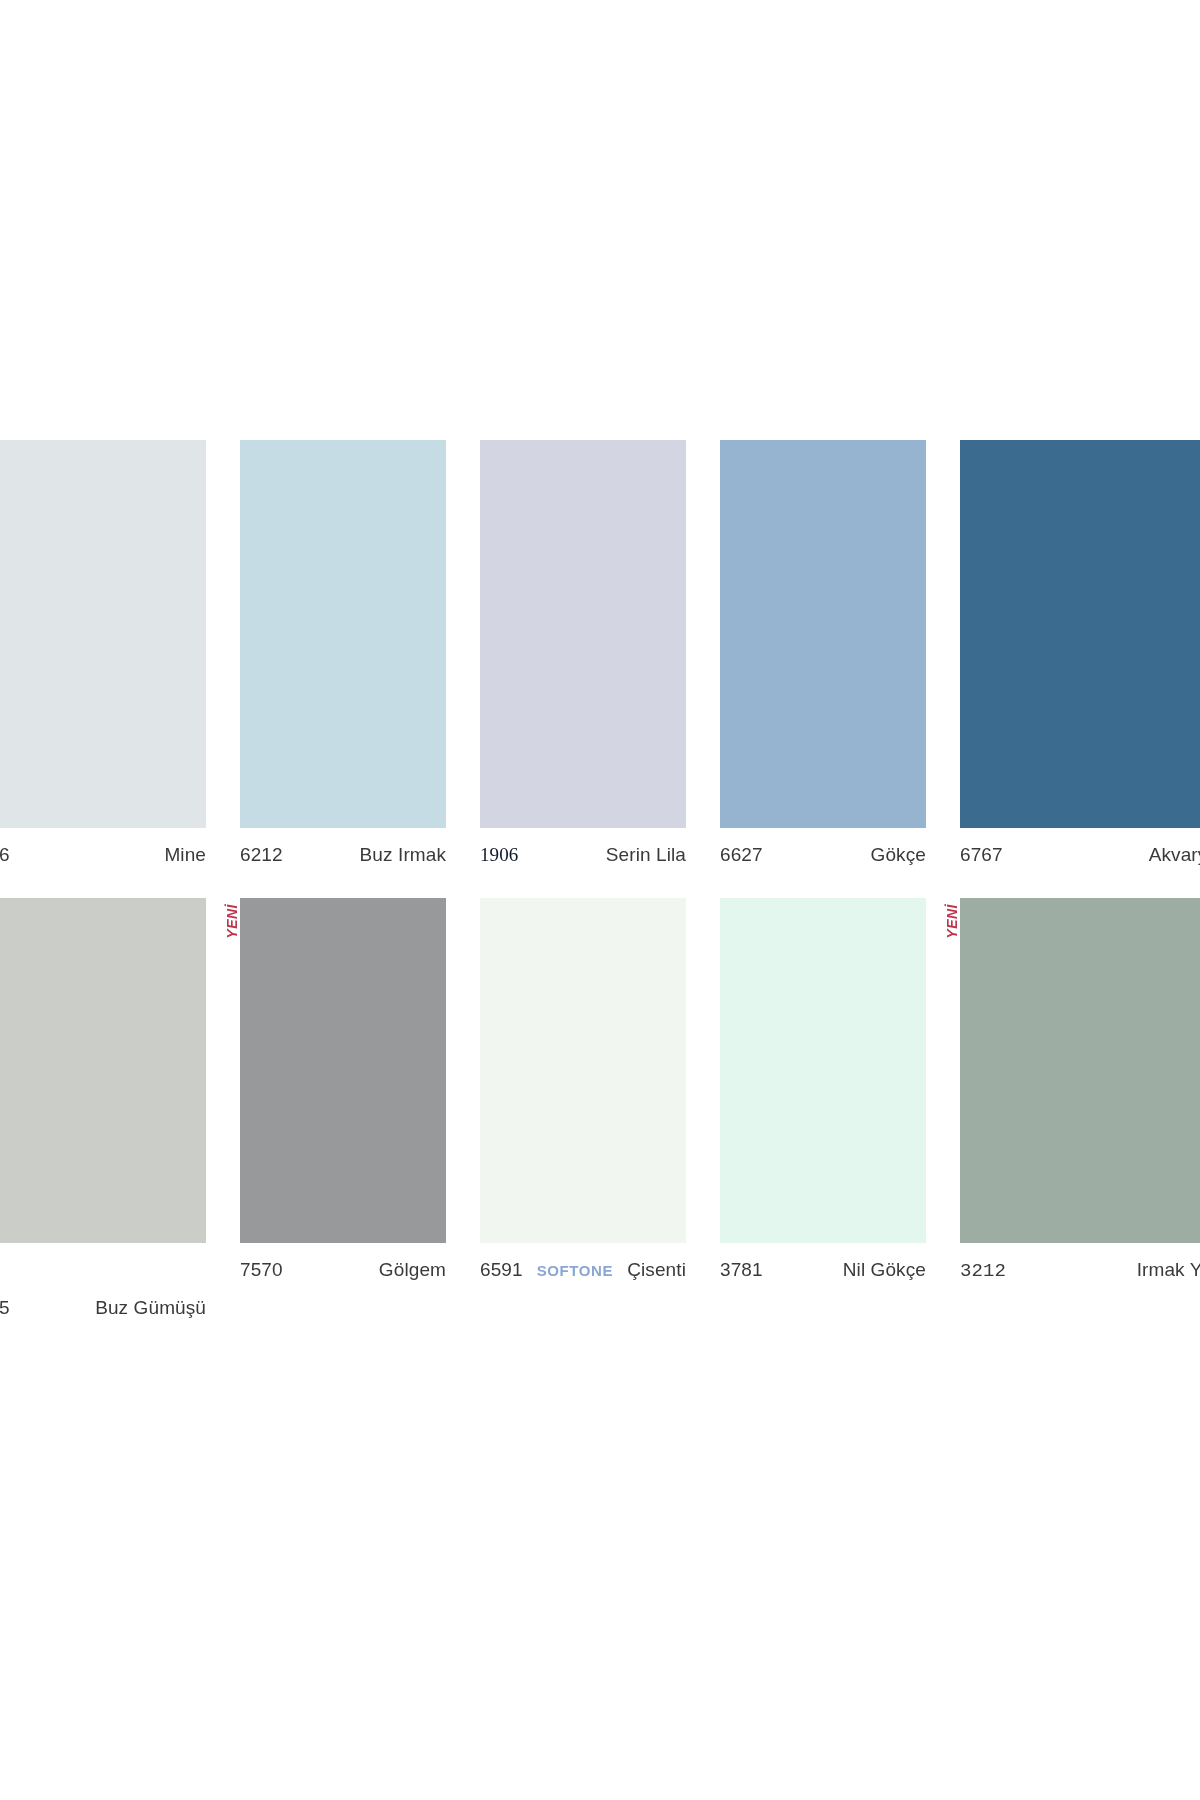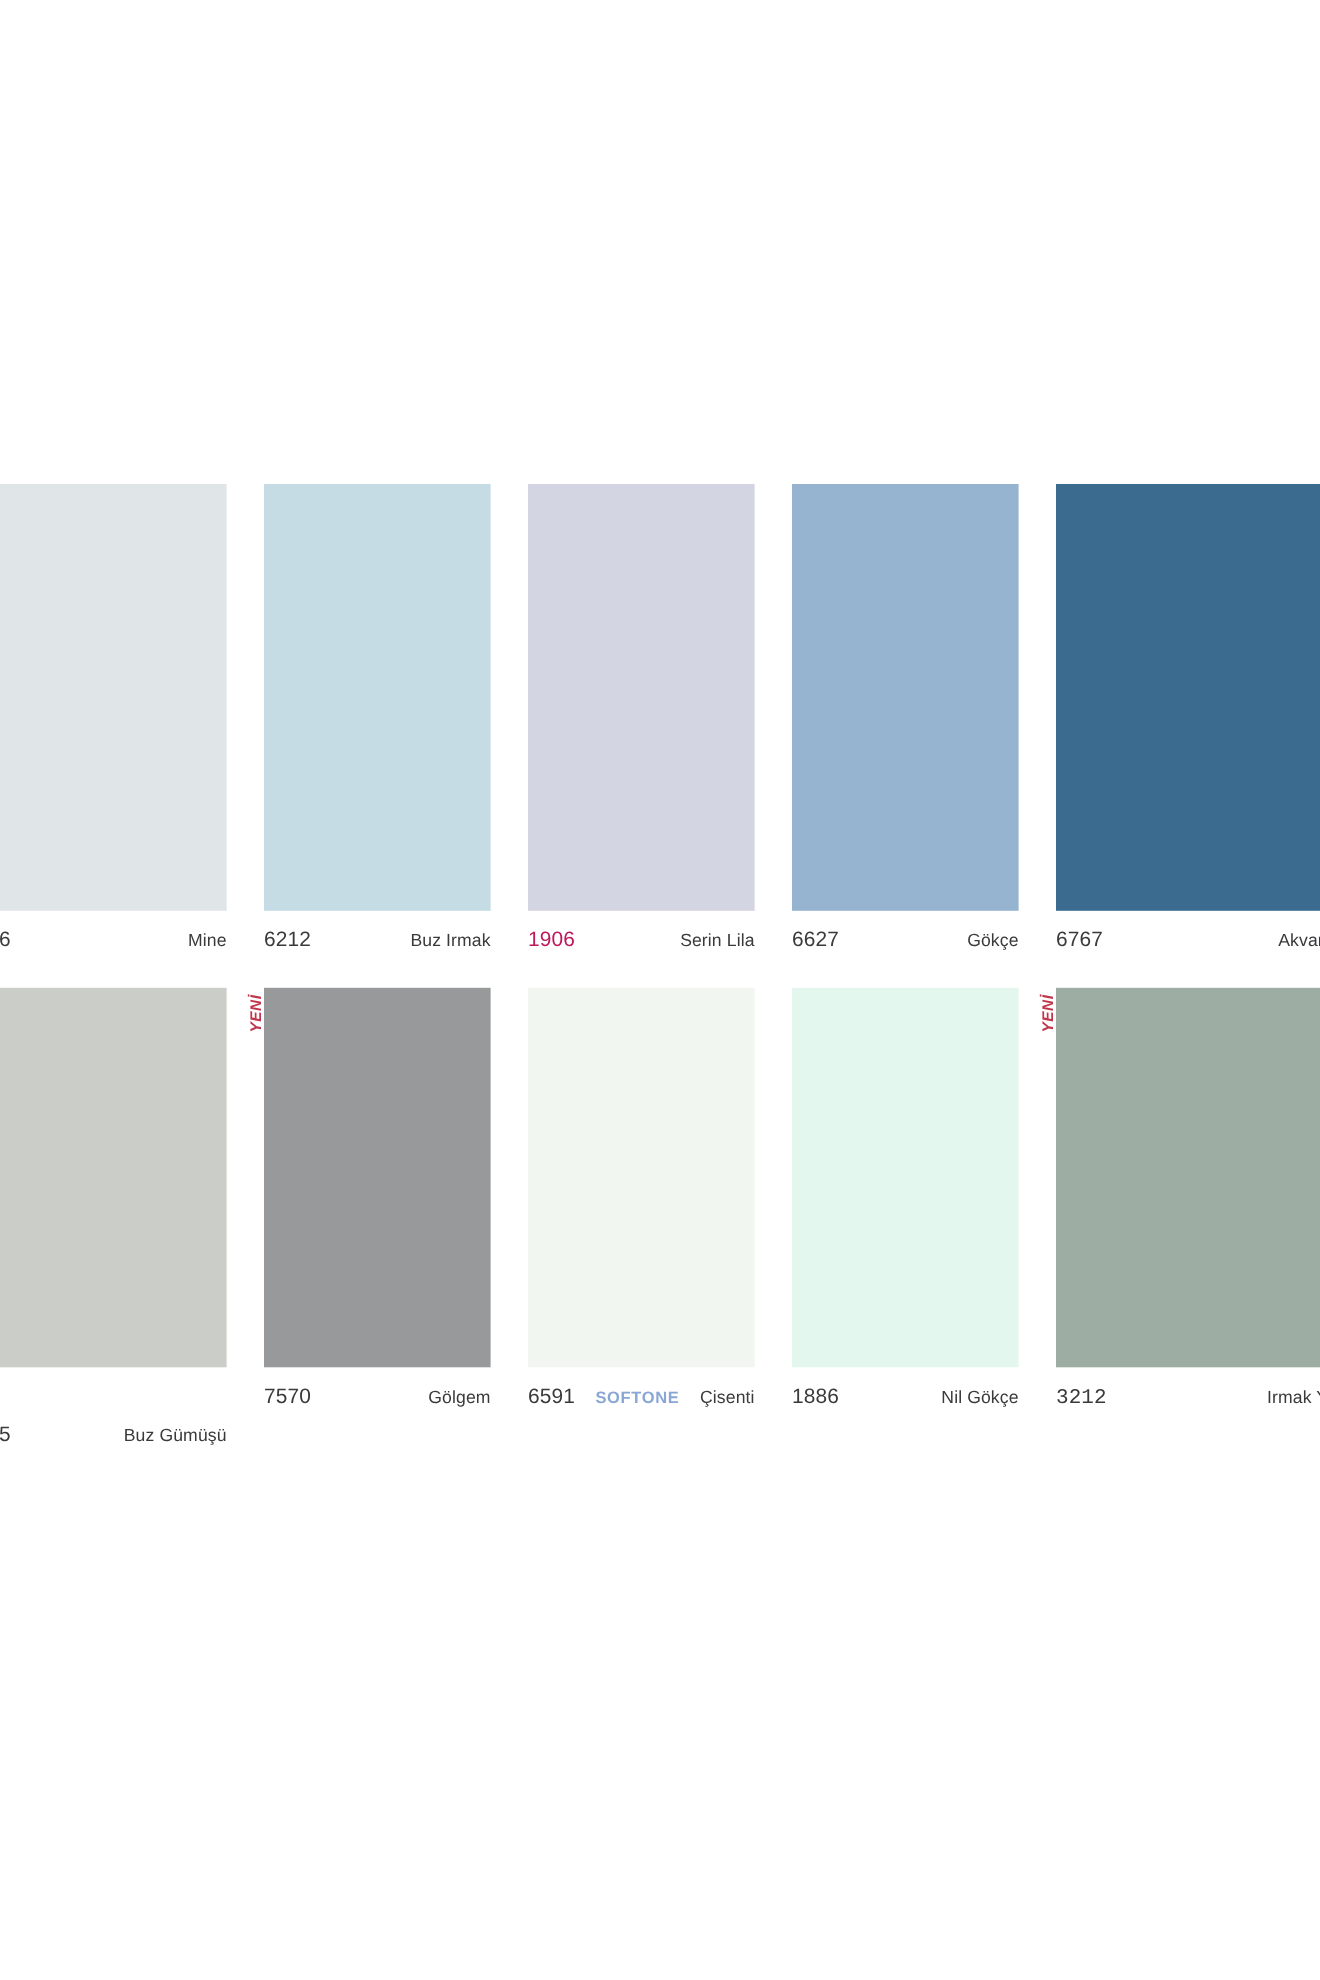--- a/index.html
+++ b/index.html
@@ -73,21 +73,21 @@
   }
   .swatch-cell:last-child .swatch-caption {
     margin-right: -34px;
   }
 
   .swatch-code {
     font-size: 19px;
     color: #3a3a3c;
   }
   .swatch-name {
-    font-size: 16px;
+    font-size: 19px;
     color: #3a3a3c;
     text-align: left;
   }
 
   
   .softone-tag {
     font-size: 15px;
     letter-spacing: 0.6px;
     color: #8aa6d4;
     font-weight: 700;
@@ -139,21 +139,21 @@
       <div class="swatch-chip" style="background-color: rgb(198, 220, 229);"></div>
       <div class="swatch-caption">
         <span class="swatch-code" style="color: rgb(58, 58, 60);">6212</span>
         <span class="swatch-name" style="color: rgb(58, 58, 60);">Buz Irmak</span>
       </div>
     </div>
 
     <div class="swatch-cell">
       <div class="swatch-chip" style="background-color: rgb(212, 213, 227);"></div>
       <div class="swatch-caption">
-        <span class="swatch-code" style="color: #be185d;">1906</span>
+        <span class="swatch-code" style="color: #0f172a; font-family: Liberation Serif, serif;">1906</span>
         <span class="swatch-name" style="color: rgb(58, 58, 60);">Serin Lila</span>
       </div>
     </div>
 
     <div class="swatch-cell">
       <div class="swatch-chip" style="background-color: rgb(150, 180, 208);"></div>
       <div class="swatch-caption">
         <span class="swatch-code" style="color: rgb(58, 58, 60);">6627</span>
         <span class="swatch-name" style="color: rgb(58, 58, 60);">Gökçe</span>
       </div>
@@ -198,21 +198,21 @@
       <div class="swatch-caption">
         <span class="swatch-code" style="color: rgb(58, 58, 60);">6591</span>
         <span class="softone-tag" style="color: rgb(138, 166, 212);">SOFTONE</span>
         <span class="swatch-name" style="color: rgb(58, 58, 60);">Çisenti</span>
       </div>
     </div>
 
     <div class="swatch-cell">
       <div class="swatch-chip" style="background-color: rgb(228, 247, 239);"></div>
       <div class="swatch-caption">
-        <span class="swatch-code" style="color: rgb(58, 58, 60);">1886</span>
+        <span class="swatch-code" style="color: rgb(58, 58, 60);">3781</span>
         <span class="swatch-name" style="color: rgb(58, 58, 60);">Nil Gökçe</span>
       </div>
     </div>
 
     <div class="swatch-cell">
       <div class="swatch-chip" style="background-color: rgb(158, 173, 164);">
         <span class="yeni-flag" style="color: rgb(192, 53, 75);">YENİ</span>
       </div>
       <div class="swatch-caption">
         <span class="swatch-code" style="color: rgb(58, 58, 60); font-family: Liberation Mono, monospace;">3212</span>

